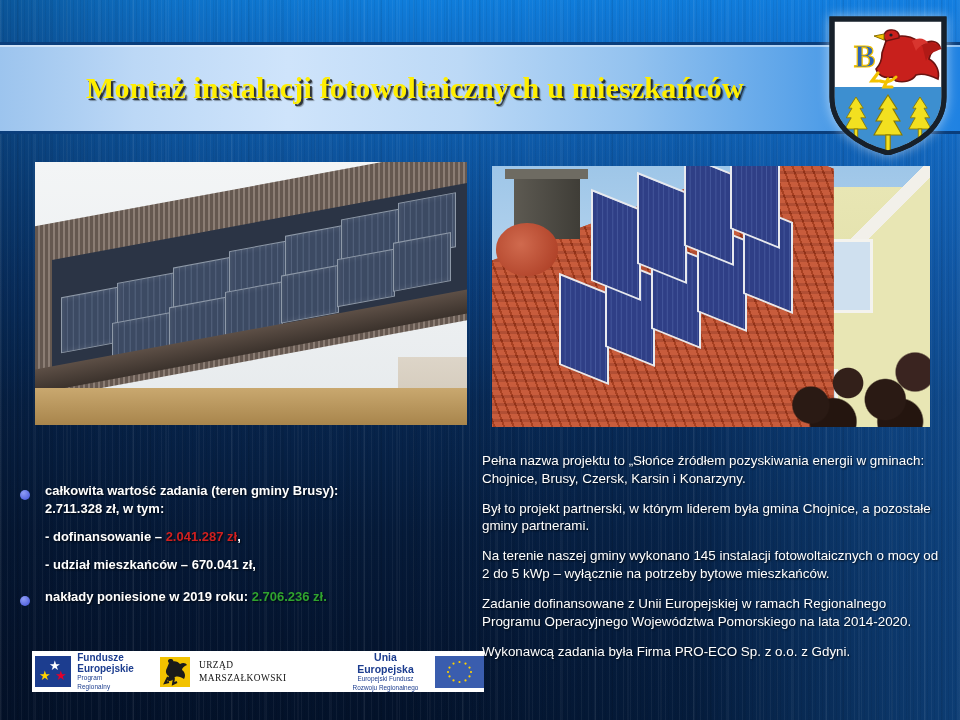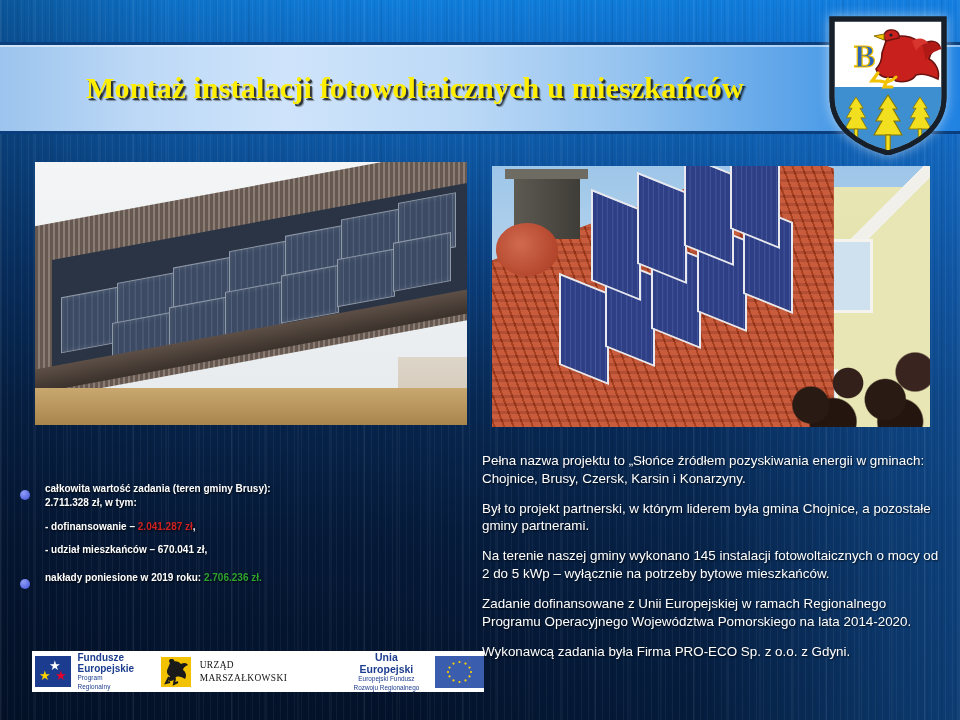--- a/index.html
+++ b/index.html
@@ -228,21 +228,21 @@
     position: absolute; left: 14px; top: 482px; width: 450px;
   }
   .bullet-row { display: flex; align-items: flex-start; }
   .bullet-dot {
     flex: 0 0 auto;
     width: 10px; height: 10px; border-radius: 50%;
     background: radial-gradient(circle at 35% 30%, #8f9df5, #3f50d8);
     margin: 8px 15px 0 6px;
   }
   .bullet-text {
-    font-size: 10px; font-weight: bold; color: #ffffff;
+    font-size: 13px; font-weight: bold; color: #ffffff;
     line-height: 1.38;
     text-shadow: 1px 1px 2px rgba(0,0,0,.75);
   }
   .bullet-text .sub { display:block; margin-top: 10px; font-weight: bold; }
   .amt-red   { color: #d02020; }
   .amt-green { color: #2fa32f; }
   .gap-2 { height: 14px; }
 
   
   .paras {
@@ -455,21 +455,21 @@
           <path d="M8 20 L5 26 L9 25 M14 21 L13 27 L17 25" fill="none" stroke="#1a1a1a" stroke-width="2"></path>
         </svg>
       </div>
       <div class="um-txt">
         <div class="um-l1">URZĄD MARSZAŁKOWSKI</div>
       </div>
     </div>
 
     <div class="lb-block">
       <div class="ue-txt">
-        <div class="ue-l1">Unia Europejski</div>
+        <div class="ue-l1">Unia Europejska</div>
         <div class="ue-l2">Europejski Fundusz</div>
         <div class="ue-l2">Rozwoju Regionalnego</div>
       </div>
       <div class="ue-flag">
         <svg width="49" height="32" viewBox="0 0 49 32">
           <rect width="49" height="32" fill="#3a5dae"></rect>
           <g fill="#ffd200">
             <circle cx="24.5" cy="6" r="1.1"></circle>
             <circle cx="30.5" cy="7.6" r="1.1"></circle>
             <circle cx="34.5" cy="11.6" r="1.1"></circle>

